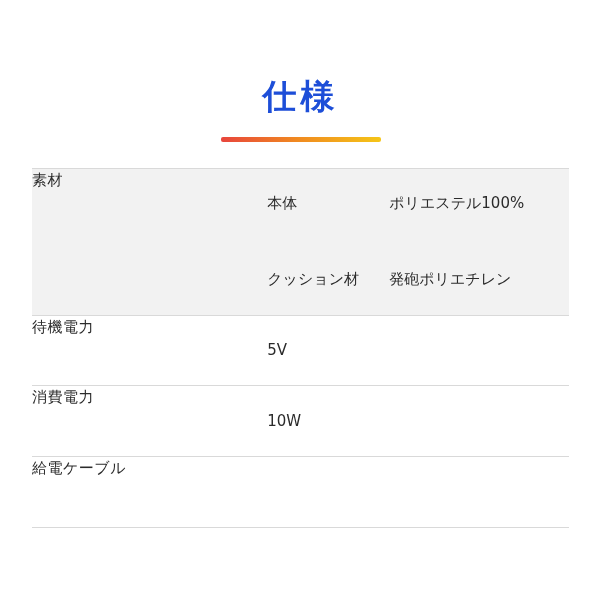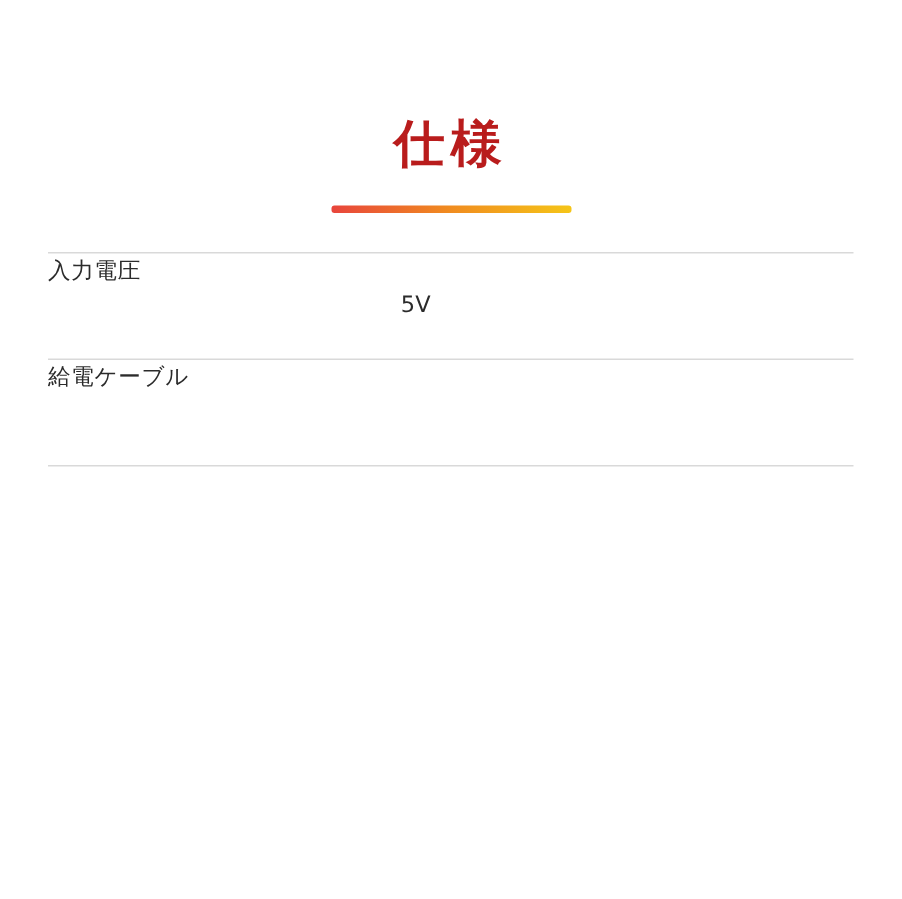--- a/index.html
+++ b/index.html
@@ -20,21 +20,21 @@
     background: #ffffff;
     box-sizing: border-box;
   }
   .title-block {
     text-align: center;
     padding-top: 78px;
   }
   .title {
     font-size: 34px;
     font-weight: bold;
-    color: #b91c1c;
+    color: #1d4ed8;
     letter-spacing: 4px;
     line-height: 1.1;
     margin: 0;
   }
   .title-underline {
     width: 160px;
     height: 5px;
     margin: 22px auto 0 auto;
     border-radius: 2px;
     background: linear-gradient(to right, #e8453c 0%, #f08a20 48%, #f5c518 100%);
@@ -89,31 +89,50 @@
 <div class="page">
 
   <div class="title-block">
     <h1 class="title">仕様</h1>
     <div class="title-underline"></div>
   </div>
 
   <table class="spec-table">
     <tbody>
 
+      <tr class="shaded">
+        <td class="cell-label">素材</td>
+        <td class="cell-value">
+          <span class="value-line">
+            <span class="v-col1">本体</span><span>ポリエステル100%</span>
+          </span>
+          <span class="value-line">
+            <span class="v-col1">クッション材</span><span>発砲ポリエチレン</span>
+          </span>
+        </td>
+      </tr>
 
       <tr>
-        <td class="cell-label">入力電圧</td>
+        <td class="cell-label">待機電力</td>
         <td class="cell-value">
           <span class="value-line">
             <span class="v-col1">5V</span>
           </span>
         </td>
       </tr>
 
 
+      <tr>
+        <td class="cell-label">消費電力</td>
+        <td class="cell-value">
+          <span class="value-line">
+            <span class="v-col1">10W</span>
+          </span>
+        </td>
+      </tr>
 
 
       <tr>
         <td class="cell-label">給電ケーブル</td>
         <td class="cell-value">
           <span class="value-line">
             
           </span>
 
         </td>

